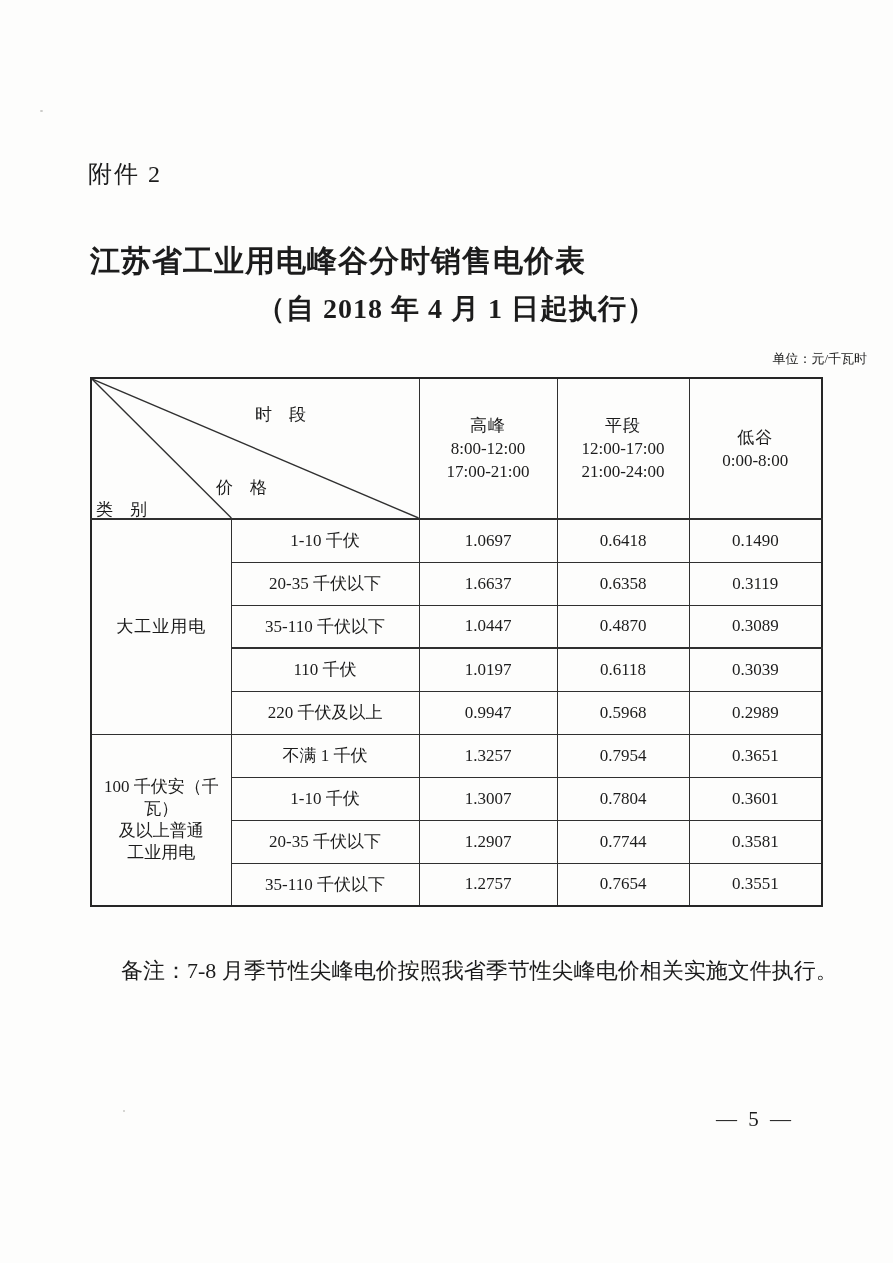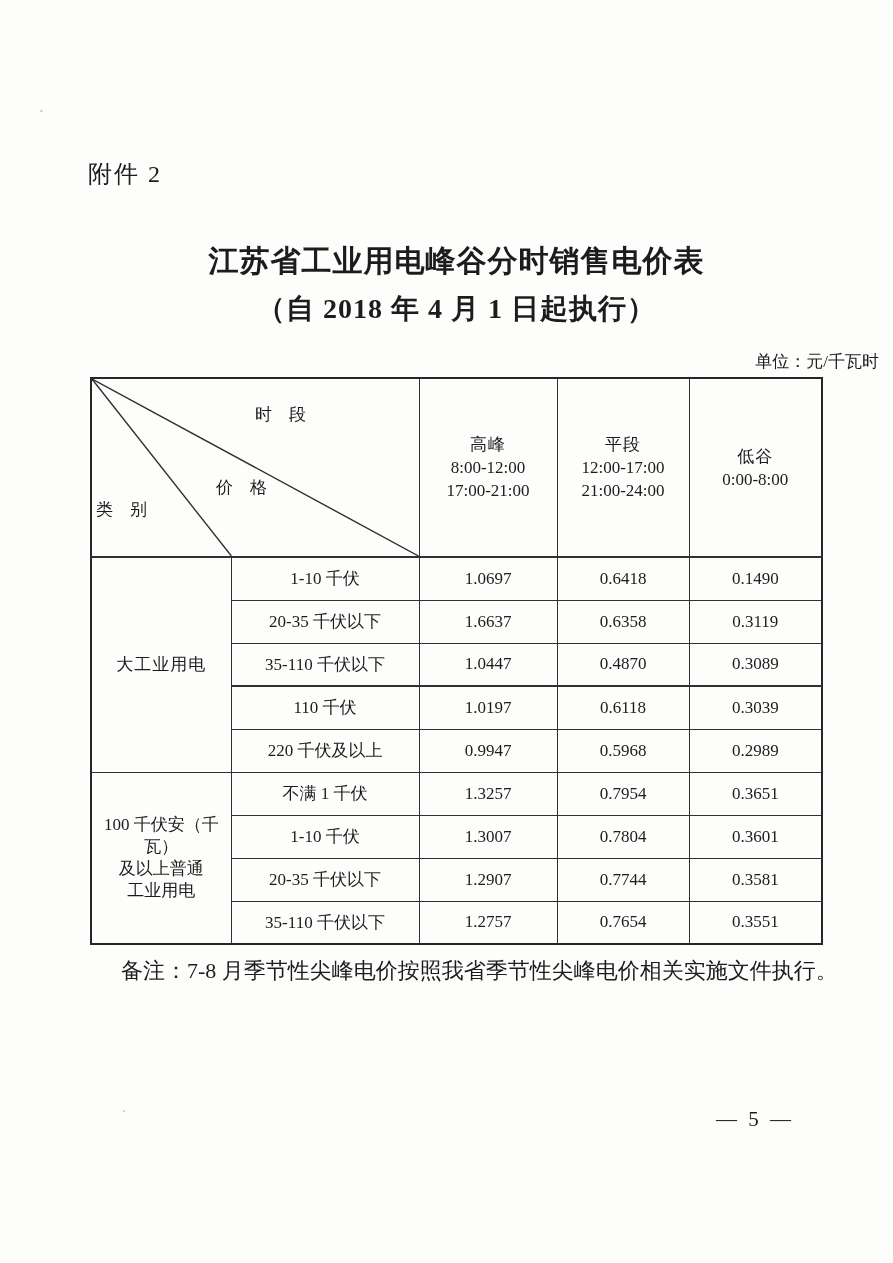--- a/index.html
+++ b/index.html
@@ -18,57 +18,57 @@
     position: absolute;
     left: 88px; top: 158px;
     font-size: 24px;
     letter-spacing: 2px;
   }
   .title {
     position: absolute;
     left: 90px; top: 241px;
     width: 733px;
     margin: 0;
-    text-align: center;
+    text-align: left;
     font-size: 30px;
     font-weight: bold;
     letter-spacing: 1px;
   }
   .subtitle {
     position: absolute;
     left: 90px; top: 290px;
     width: 733px;
     text-align: center;
     font-size: 28px;
     font-weight: bold;
     letter-spacing: 1px;
   }
   .unit {
     position: absolute;
-    right: 58px; top: 350px;
-    font-size: 17px;
+    right: 70px; top: 350px;
+    font-size: 13px;
   }
   table.price-table {
     position: absolute;
     left: 90px; top: 377px;
     width: 733px;
     border-collapse: collapse;
     table-layout: fixed;
     border: 2px solid #262626;
   }
   table.price-table td, table.price-table th {
     border: 1px solid #303030;
     padding: 0;
     text-align: center;
     vertical-align: middle;
     font-weight: normal;
     font-size: 17px;
     color: #1c1c1c;
   }
-  tr.header-row { height: 179px; margin-left: 20px; }
+  tr.header-row { height: 141px; margin-left: 20px; }
   tr.header-row td, tr.header-row th { border-bottom-width: 2px; }
   tr.data-row { height: 43px; }
   tr.heavy-bottom td { border-bottom-width: 2px; }
 
   .corner-cell { position: relative; }
   .corner-cell svg { position: absolute; left: 0; top: 0; width: 100%; height: 100%; display: block; }
   .corner-lbl { position: absolute; white-space: nowrap; font-size: 17px; }
   .lbl-time  { left: 163px; top: 24px; }
   .lbl-price { left: 124px; top: 97px; }
   .lbl-cat   { left: 4px;  top: 119px; }

